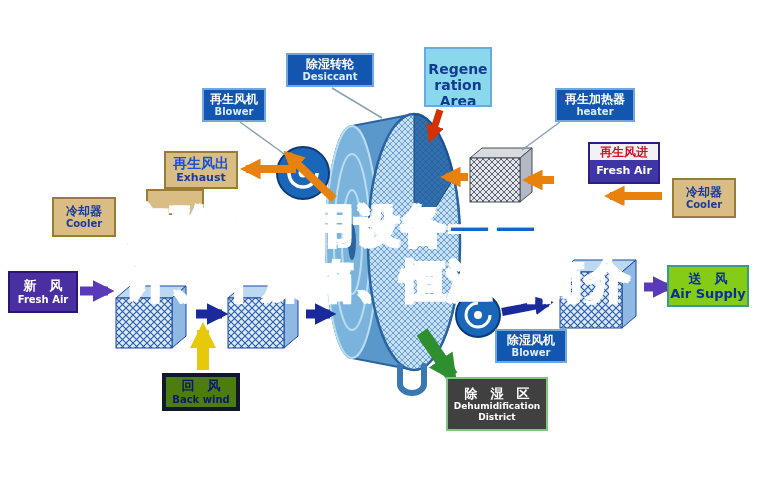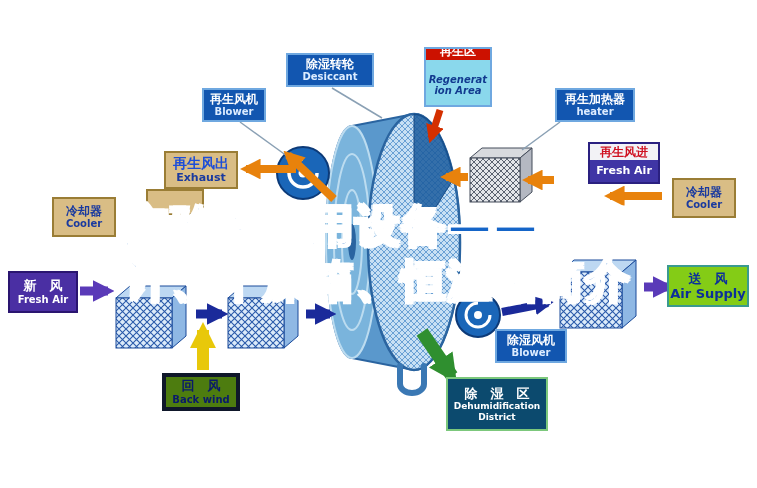--- a/index.html
+++ b/index.html
@@ -20,29 +20,29 @@
   .tan{background:#d9bd85;border:2px solid #9a7d35;}
   .tan .zh,.tan .en{color:#1a3a9f;}
   .tan.redzh .zh{color:#1d4ed8;font-size:14px;}
   .purple{background:#4a2fa3;border:2px solid #2a1570;color:#fff;}
   .purple .zh{font-size:13px;}
   .teal{background:#84cc16;border:2px solid #3a9a90;color:#0b2f9a;}
   .teal .zh{font-size:13px;}
   .teal .en{font-size:13px;}
   .yellow{background:#4d7c0f;border:4px solid #0f172a;color:#0a1a6a;}
   .yellow .zh{font-size:13px;}
-  .green{background:#0c4a6e;border:2px solid #7cc87c;color:#fff;}
+  .green{background:#404040;border:2px solid #7cc87c;color:#fff;}
   .green .zh{font-size:13px;}
   .green .en{font-size:9px;}
   .composite{padding:0;overflow:hidden;}
   .regenarea{border:2px solid #6fa8e0;}
   .ra-head{background:#cc1100;color:#fff;font-weight:bold;font-size:12px;width:100%;padding:1px 16px;}
-  .ra-body{background:#8ad8ec;color:#123a8f;font-weight:bold;font-size:10px;flex:1;width:100%;
+  .ra-body{background:#8ad8ec;color:#123a8f;font-weight:bold;font-size:14px;flex:1;width:100%;
     display:flex;align-items:center;justify-content:center;word-break:break-all;line-height:1.15;
-    padding:14px 2px;box-sizing:border-box;font-style:italic;}
+    padding:14px 2px;box-sizing:border-box;}
   .rfa{border:2px solid #2a2080;}
   .rfa-head{background:#f2f2f6;color:#cf1020;font-weight:bold;font-size:12px;width:100%;padding:1px 17px;}
   .rfa-body{background:#3f35a5;color:#fff;font-weight:bold;font-size:11px;width:100%;flex:1;
     display:flex;align-items:center;justify-content:center;}
   .obscured{background:#d9bd85;border:2px solid #9a7d35;z-index:2;}
   .title{
     position:absolute;left:0;top:199px;width:100%;z-index:6;text-align:center;
     font-size:44px;font-weight:bold;letter-spacing:2px;color:#1565c8;line-height:1.24;
     -webkit-text-stroke:2px #ffffff;
     text-shadow:-2px -2px 0 #fff,2px -2px 0 #fff,-2px 2px 0 #fff,2px 2px 0 #fff;

